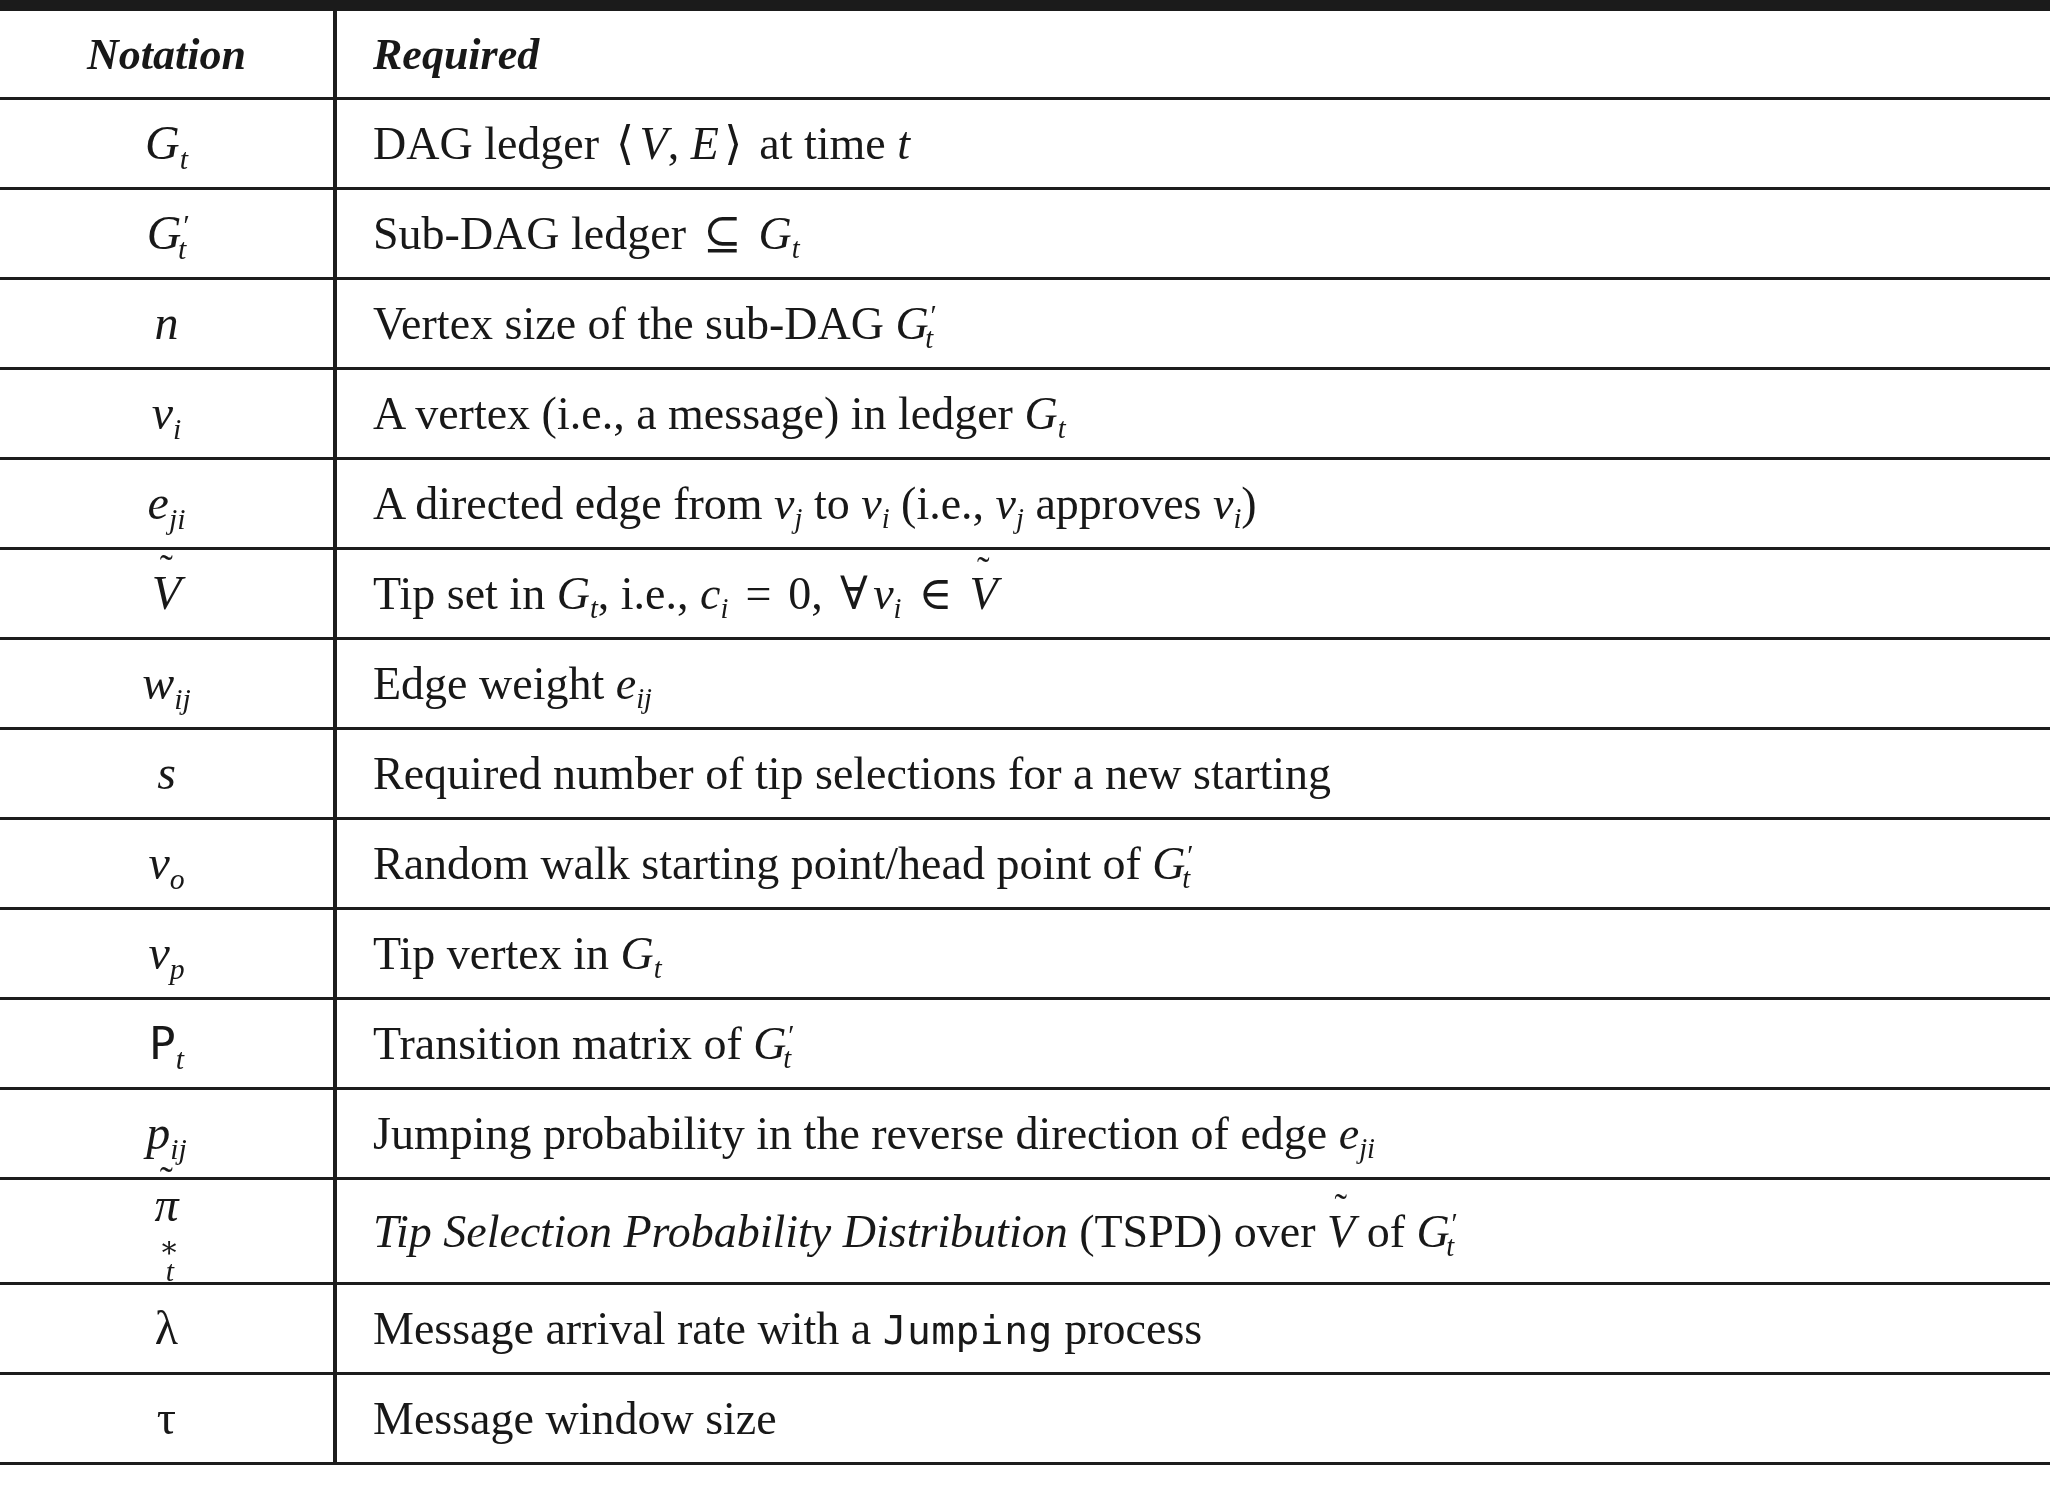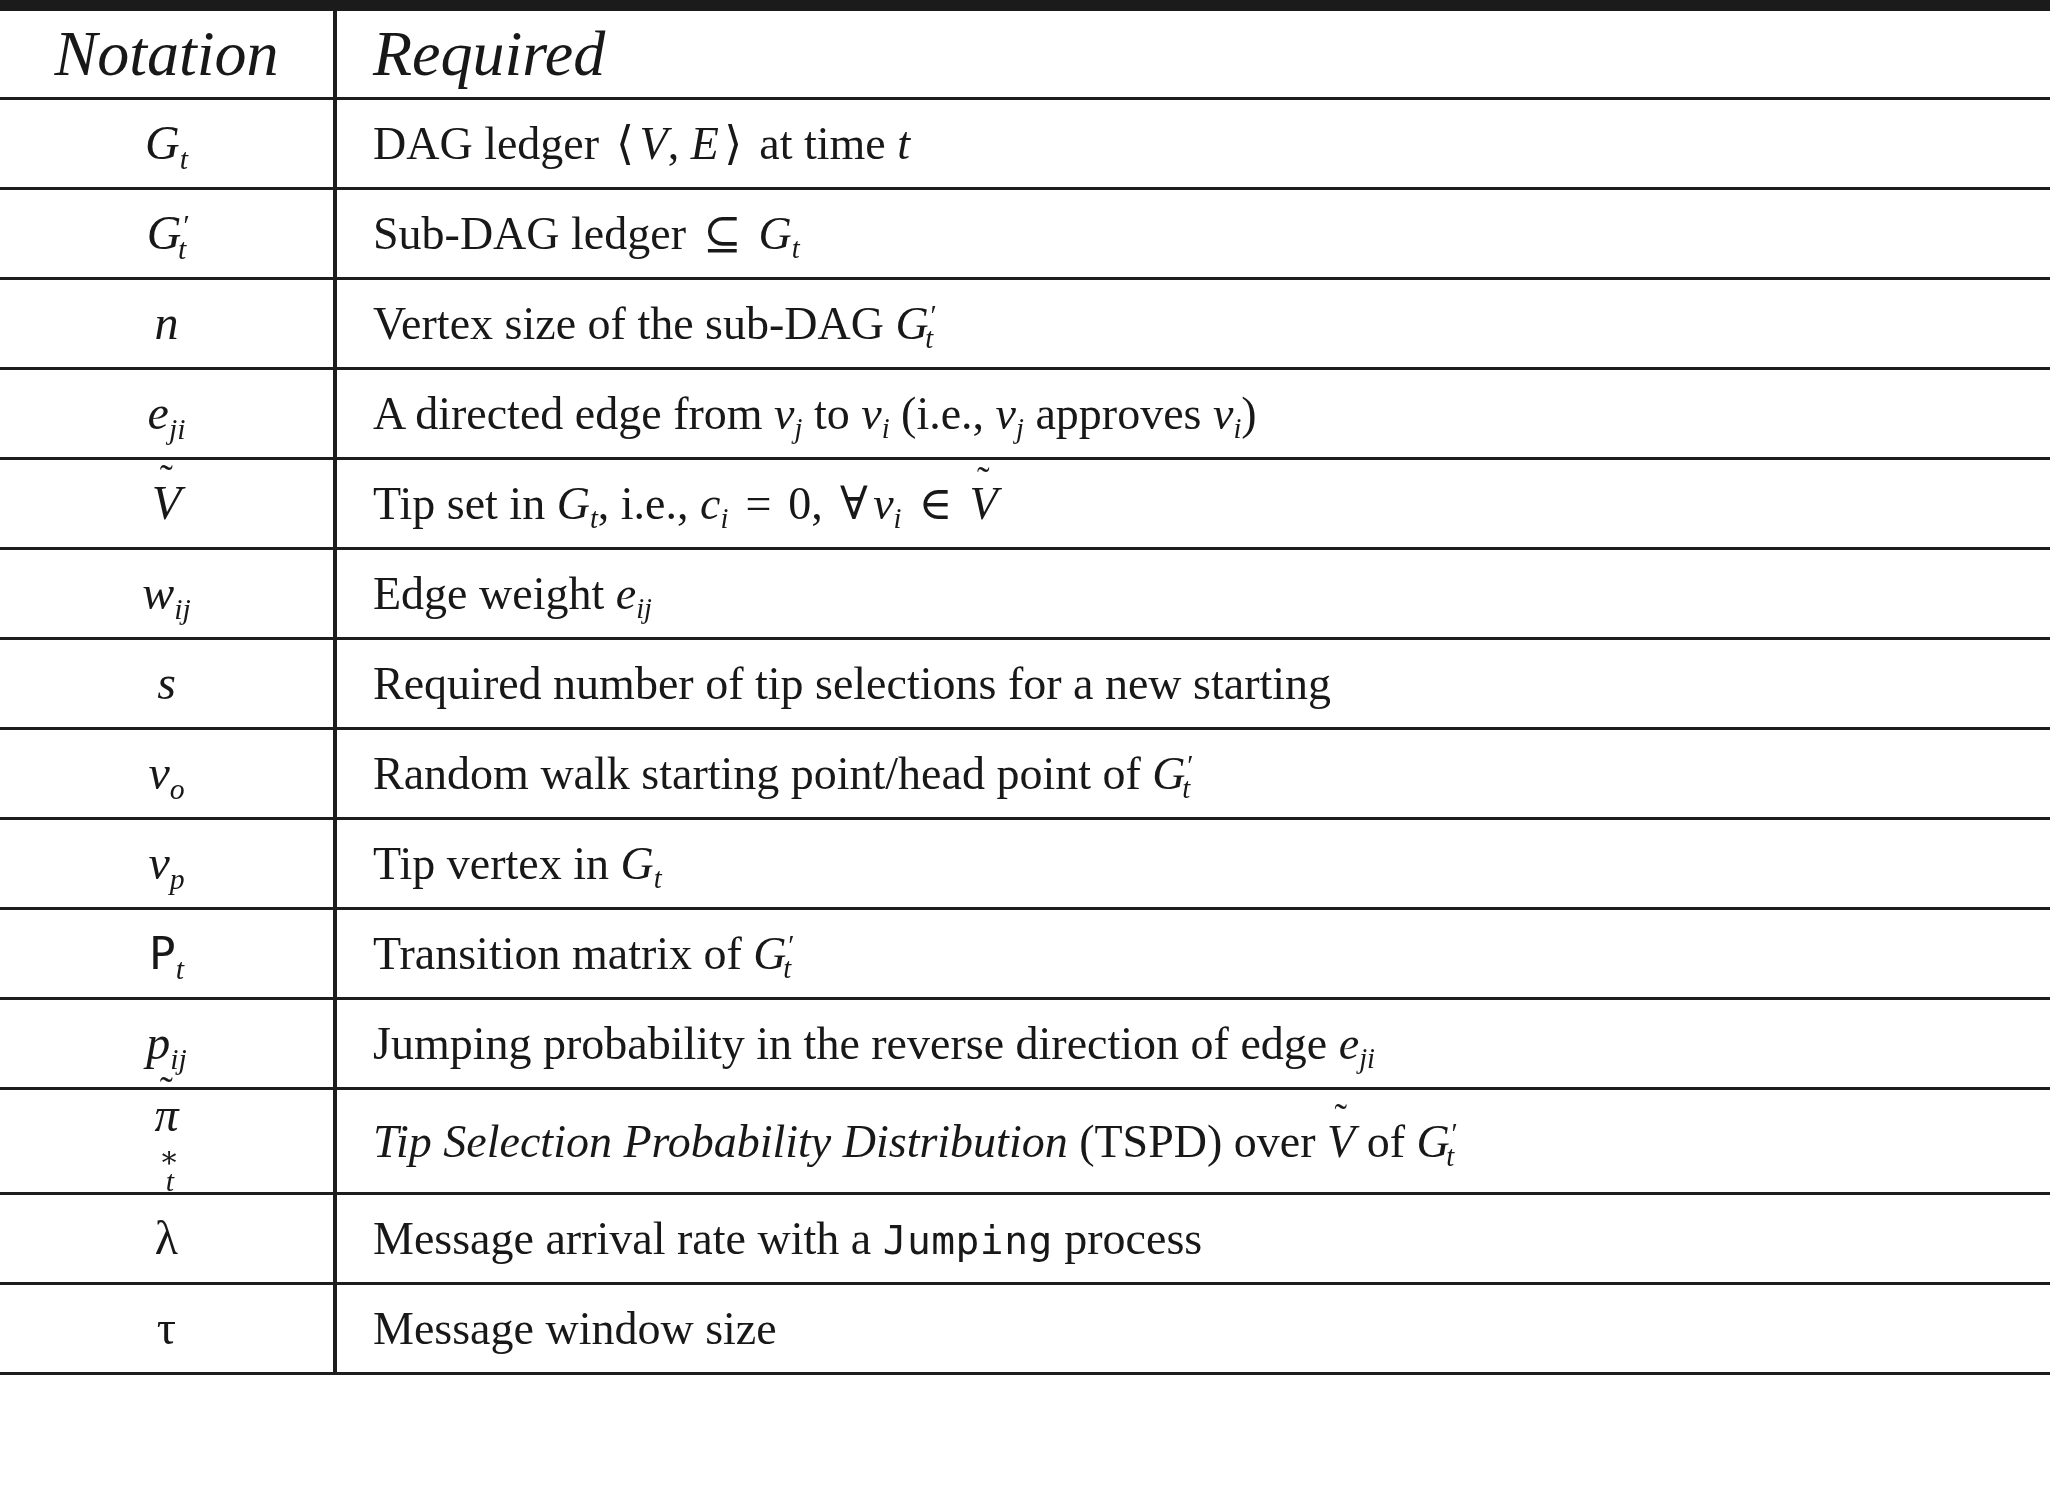--- a/index.html
+++ b/index.html
@@ -51,22 +51,22 @@
   }
 
   th.cell-meaning, td.cell-meaning {
     text-align: left;
     padding-left: 36px;
     padding-right: 12px;
   }
 
   tr.header-row th {
     font-style: italic;
-    font-weight: normal;
-    font-size: 64px;
+    font-weight: bold;
+    font-size: 44px;
     height: 86px;
   }
   tr.header-row th.cell-notation { text-align: center; }
   tr.header-row th.cell-meaning  { text-align: left; }
 
   tr.body-row td { height: 87px; }
 
   
   .mi {            
     font-style: italic;
@@ -157,20 +157,28 @@
 
     <tr class="body-row">
       <td class="cell cell-notation">
         <span class="notation-cell-inner"><span class="mi">n</span></span>
       </td>
       <td class="cell cell-meaning">
         <span class="meaning-cell-inner">Vertex size of the sub-DAG <span class="mi">G</span><sup class="mi">′</sup><sub class="mi" style="margin-left:-0.34em">t</sub></span>
       </td>
     </tr>
 
+    <tr class="body-row">
+      <td class="cell cell-notation">
+        <span class="notation-cell-inner"><span class="mi">v</span><sub class="mi">i</sub></span>
+      </td>
+      <td class="cell cell-meaning">
+        <span class="meaning-cell-inner">A vertex (i.e., a message) in ledger <span class="mi">G</span><sub class="mi">t</sub></span>
+      </td>
+    </tr>
 
     <tr class="body-row">
       <td class="cell cell-notation">
         <span class="notation-cell-inner"><span class="mi">e</span><sub class="mi">ji</sub></span>
       </td>
       <td class="cell cell-meaning">
         <span class="meaning-cell-inner">A directed edge from <span class="mi">v</span><sub class="mi">j</sub>&nbsp;to <span class="mi">v</span><sub class="mi">i</sub> (i.e., <span class="mi">v</span><sub class="mi">j</sub>&nbsp;approves <span class="mi">v</span><sub class="mi">i</sub>)</span>
       </td>
     </tr>
 

